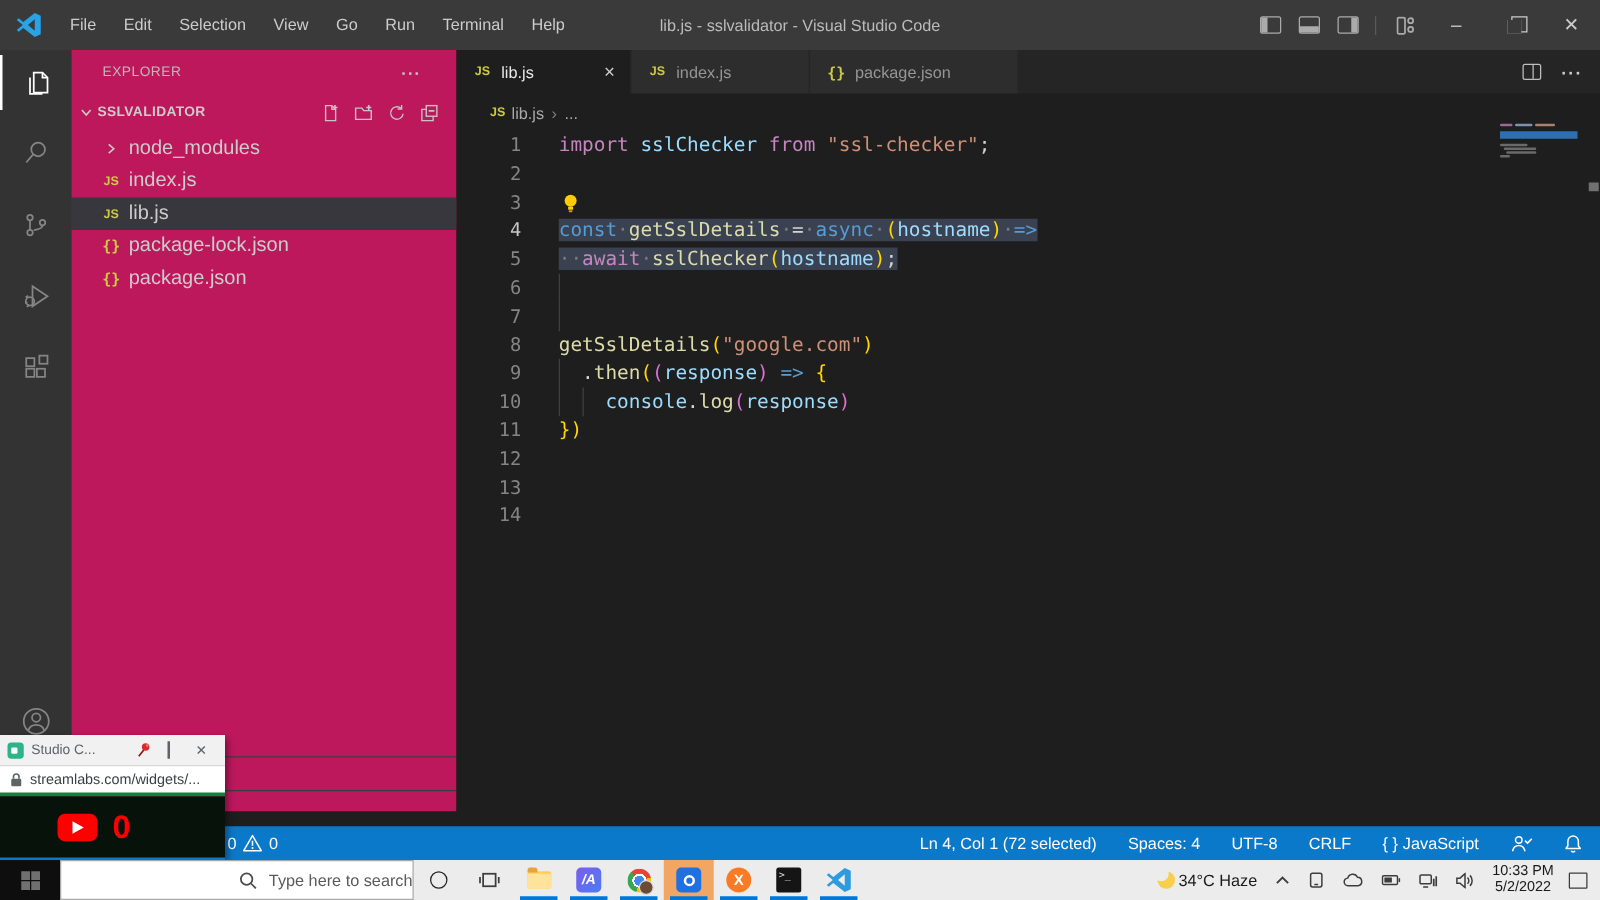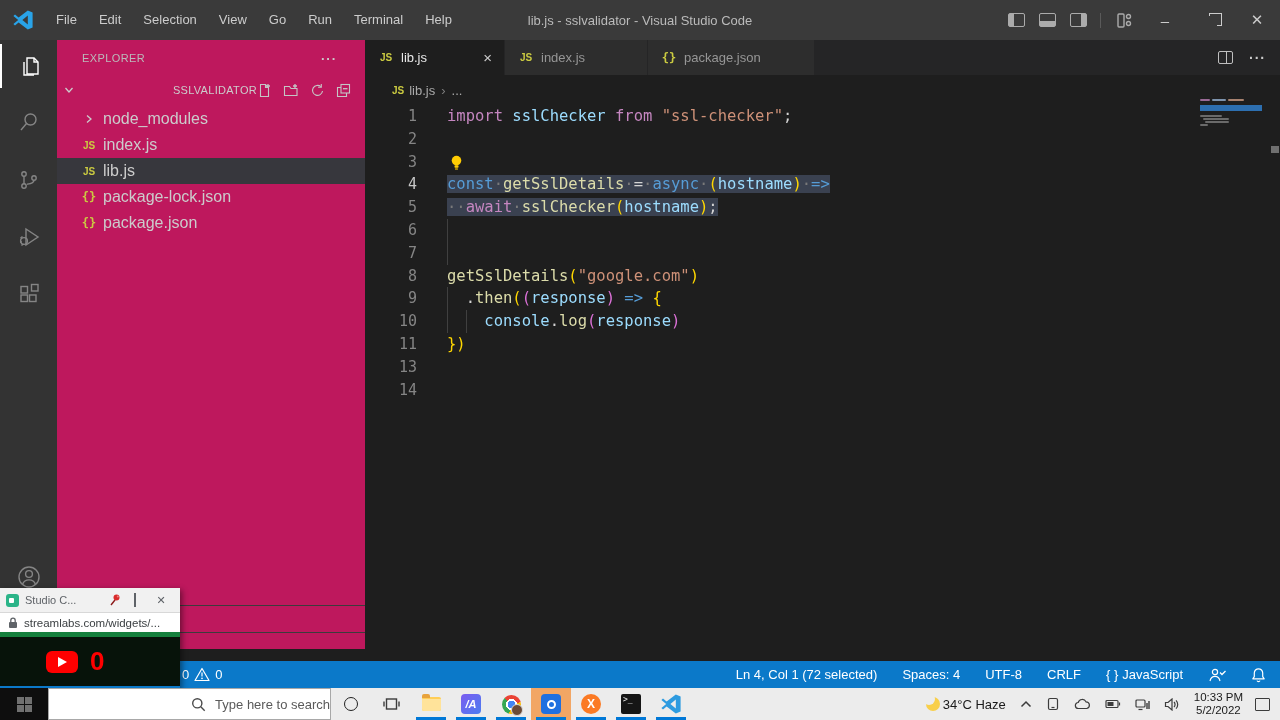--- a/index.html
+++ b/index.html
@@ -35,21 +35,21 @@
   .act-item.active { border-left:2px solid #FFFFFF; }
   .act-item.active svg { stroke:#FFFFFF; }
 
   
   .sidebar { position:absolute; left:57px; top:0; bottom:12px; width:308px; background:#be185d; z-index:4; }
   .sb-head { position:absolute; top:8px; left:25px; right:10px; height:20px; display:flex; align-items:center; }
   .sb-title { color:#BBBBBB; font-size:11px; letter-spacing:.4px; }
   .sb-more { position:absolute; right:18px; color:#CCC; font-size:13px; font-weight:bold; letter-spacing:1px; }
   .sb-section { position:absolute; top:38px; left:0; right:0; height:24px; display:flex; align-items:center; }
   .sec-chevron { margin:0 4px 0 7px; }
-  .sec-label { color:#CCCCCC; font-size:11px; font-weight:normal; letter-spacing:.3px; flex:1;text-align:right; }
+  .sec-label { color:#CCCCCC; font-size:11px; font-weight:bold; letter-spacing:.3px; flex:1; }
   .sec-actions { display:flex; gap:11px; margin-right:14px; }
   .sec-actions svg { stroke:#C5C5C5; fill:none; stroke-width:1.1; }
   .tree { position:absolute; top:66px; left:0; right:0; }
   .tree-row { height:26px; display:flex; align-items:center; padding-left:23px; cursor:pointer; }
   .tree-row.selected { background:#37373D; }
   .tree-ic { width:18px; display:flex; justify-content:center; margin-right:5px; }
   .js-badge { color:#CBCB41; font-size:10px; font-weight:bold; font-family:"Liberation Sans",sans-serif; }
   .json-badge { color:#CBCB41; font-size:12px; font-weight:bold; font-family:"DejaVu Sans Mono",monospace; }
   .tree-label { color:#CCCCCC; font-size:16px; }
   .sb-sep { position:absolute; left:0; right:0; height:1px; background:#3C3C3C; }
@@ -96,21 +96,21 @@
   .st-item { display:flex; align-items:center; gap:4px; cursor:pointer; }
 
   
   .viewer { position:absolute; left:0; top:588px; width:180px; height:100px; z-index:60; box-shadow:2px 2px 6px rgba(0,0,0,.45); }
   .vw-titlebar { height:24px; background:#F1F1F1; display:flex; align-items:center; padding:0 6px; }
   .vw-appic { width:13px; height:13px; border-radius:3px; background:#2BB488; margin-right:6px; position:relative; }
   .vw-appic::before { content:""; position:absolute; left:3px; top:4px; width:5px; height:5px; background:#fff; border-radius:1px; }
   .vw-title { color:#5F6368; font-size:11px; flex:1; }
   .vw-btn { width:26px; text-align:center; color:#5F6368; font-size:11px; }
   .vw-box { width:9px; height:8px; border:1px solid #5F6368; margin:0 auto; }
-  .vw-addr { height:25px; background:#FFFFFF; border-top:1px solid #D8D8D8; border-bottom:5px solid #15803d; display:flex; align-items:center; padding:0 8px; gap:6px; }
+  .vw-addr { height:25px; background:#FFFFFF; border-top:1px solid #D8D8D8; border-bottom:3px solid #15803d; display:flex; align-items:center; padding:0 8px; gap:6px; }
   .vw-url { color:#3C4043; font-size:11.5px; white-space:nowrap; overflow:hidden; }
   .vw-content { height:49px; background:#07130A; display:flex; align-items:center; padding-left:46px; gap:12px; }
   .yt-logo { width:32px; height:22px; background:#FF0000; border-radius:6px; position:relative; }
   .yt-logo::before { content:""; position:absolute; left:12px; top:6px; border-left:9px solid #FFFFFF; border-top:5px solid transparent; border-bottom:5px solid transparent; }
   .yt-count { color:#FF0000; font-size:26px; font-weight:bold; font-family:"Liberation Sans",sans-serif; }
 
   
   .taskbar { position:absolute; left:0; right:0; bottom:0; height:32px; background:#ECECEC; display:flex; align-items:stretch; z-index:70; }
   .start { width:48px; background:#0E0E0E; display:flex; align-items:center; justify-content:center; }
   .win-logo { width:15px; height:15px; display:grid; grid-template-columns:7px 7px; grid-template-rows:7px 7px; gap:1px; }
@@ -340,20 +340,21 @@
                 <rect x="5" y="13.2" width="3" height="1.6" rx="0.6" fill="#C9A002"></rect>
               </svg></span></span></div>
         <div class="code-row"><span class="ln ln-active">4</span><span class="code-content"><span class="sel"><span class="t-kw2">const</span><span class="t-ws">·</span><span class="t-fn">getSslDetails</span><span class="t-ws">·</span><span class="t-pln">=</span><span class="t-ws">·</span><span class="t-kw2">async</span><span class="t-ws">·</span><span class="t-b1">(</span><span class="t-var">hostname</span><span class="t-b1">)</span><span class="t-ws">·</span><span class="t-kw2">=&gt;</span></span></span></div>
         <div class="code-row"><span class="ln">5</span><span class="code-content"><span class="sel"><span class="t-ws">··</span><span class="t-kw1">await</span><span class="t-ws">·</span><span class="t-fn">sslChecker</span><span class="t-b1">(</span><span class="t-var">hostname</span><span class="t-b1">)</span><span class="t-pln">;</span></span></span></div>
         <div class="code-row"><span class="ln">6</span><span class="code-content"><i class="guide" style="left: 0ch;"></i></span></div>
         <div class="code-row"><span class="ln">7</span><span class="code-content"><i class="guide" style="left: 0ch;"></i></span></div>
         <div class="code-row"><span class="ln">8</span><span class="code-content"><span class="t-fn">getSslDetails</span><span class="t-b1">(</span><span class="t-str">"google.com"</span><span class="t-b1">)</span></span></div>
         <div class="code-row"><span class="ln">9</span><span class="code-content"><i class="guide" style="left: 0ch;"></i><span class="t-pln">  .</span><span class="t-fn">then</span><span class="t-b1">(</span><span class="t-b2">(</span><span class="t-var">response</span><span class="t-b2">)</span><span class="t-pln"> </span><span class="t-kw2">=&gt;</span><span class="t-pln"> </span><span class="t-b1">{</span></span></div>
         <div class="code-row"><span class="ln">10</span><span class="code-content"><i class="guide" style="left: 0ch;"></i><i class="guide" style="left: 2ch;"></i><span class="t-pln">    </span><span class="t-var">console</span><span class="t-pln">.</span><span class="t-fn">log</span><span class="t-b2">(</span><span class="t-var">response</span><span class="t-b2">)</span></span></div>
         <div class="code-row"><span class="ln">11</span><span class="code-content"><span class="t-b1">}</span><span class="t-b1">)</span></span></div>
+        <div class="code-row"><span class="ln">12</span><span class="code-content"></span></div>
         <div class="code-row"><span class="ln">13</span><span class="code-content"></span></div>
         <div class="code-row"><span class="ln">14</span><span class="code-content"></span></div>
       </div>
 
     <div class="minimap">
       <span class="mm-bar" style="top:1px;left:0;width:10px;background:#9a6a96"></span>
       <span class="mm-bar" style="top:1px;left:12px;width:14px;background:#7d93ad"></span>
       <span class="mm-bar" style="top:1px;left:28px;width:16px;background:#a8826f"></span>
       <span class="mm-sel"></span>
       <span class="mm-bar" style="top:17px;left:0;width:22px"></span>

